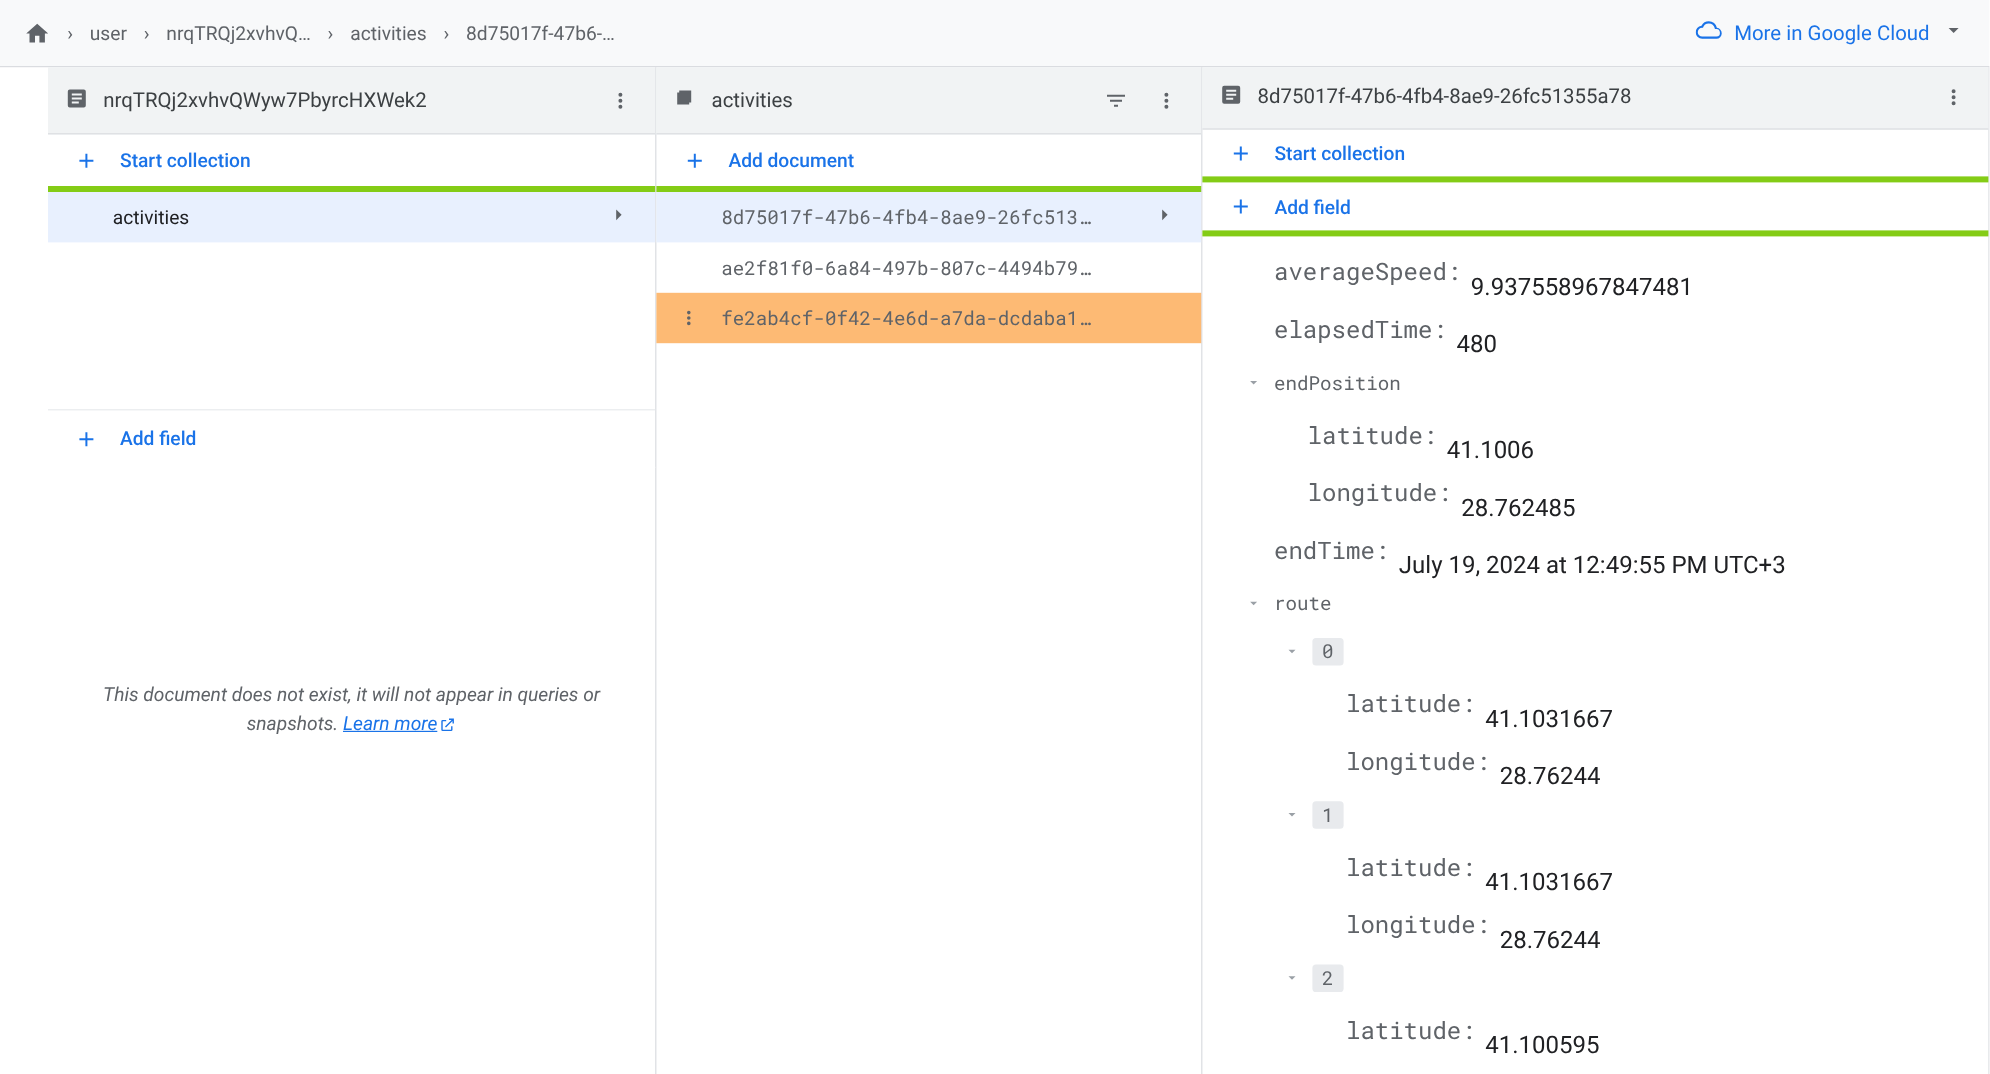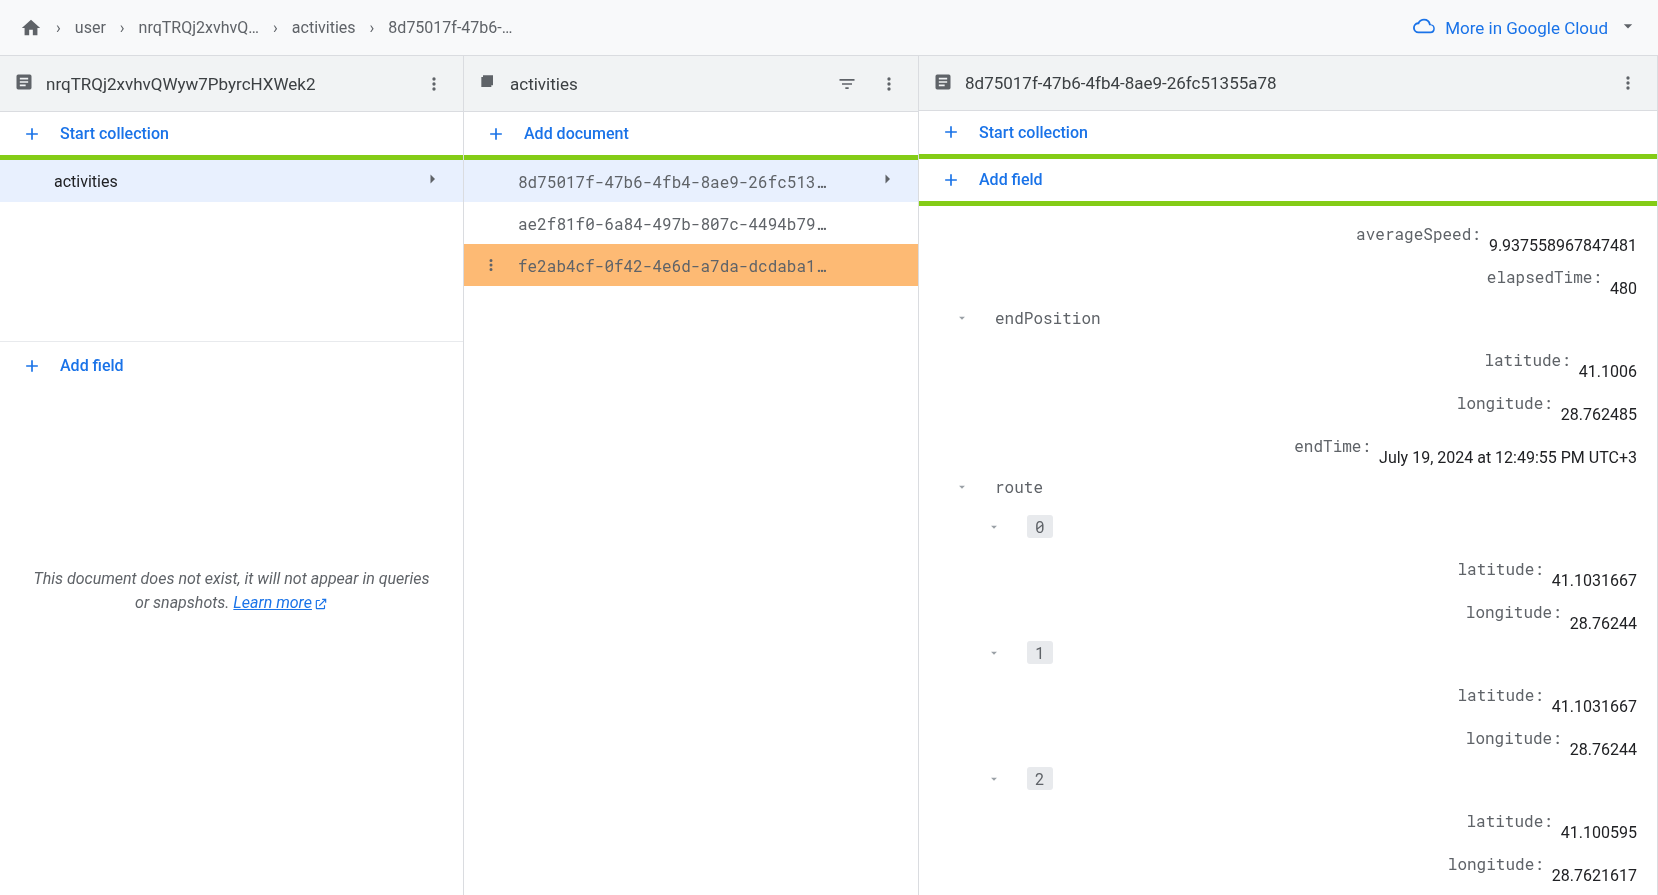--- a/index.html
+++ b/index.html
@@ -48,21 +48,21 @@
 .columns {
   display: flex;
   height: calc(100% - 56px);
 }
 .col {
   border-right: 1px solid #dadce0;
   display: flex;
   flex-direction: column;
   min-width: 0;
 }
-.col1 { width: 464px; }
+.col1 { width: 547px; padding-left: 40px; }
 .col2 { width: 455px; }
 .col3 { flex: 1; }
 .col-header {
   display: flex;
   align-items: center;
   height: 56px;
   padding: 0 14px;
   background: #f1f3f4;
   border-bottom: 1px solid #dadce0;
   gap: 12px;
@@ -155,43 +155,42 @@
 .empty-msg a svg{width:14px;height:14px;fill:#1a73e8;vertical-align:middle;margin-left:2px;}
 .fields {
   padding: 6px 0 20px 0;
   overflow: auto;
 }
 .field-line {
   display: flex;
   align-items: center;
   min-height: 40px;
   padding: 0 20px;
-  font-size: 16px;
+  font-size: 20px;
   gap: 8px;
-  justify-content: flex-end;
 }
 .field-key {
   font-family: "Roboto Mono","Courier New",monospace;
   color: #5f6368;
 }
 .field-val {
   color: #202124;
   margin-top: 24px;
 }
 .tree-caret {
   width: 18px;
   display:inline-flex;
   justify-content:center;
 }
 .tree-caret svg{width:14px;height:14px;fill:#9aa0a6;}
 .indent-0 { padding-left: 60px; }
 .indent-1 { padding-left: 88px; }
 .indent-2 { padding-left: 120px; }
 .caret-row {
-  display:flex;align-items:center;min-height:40px;padding:0 20px;font-size:16px;gap:24px;
+  display:flex;align-items:center;min-height:40px;padding:0 20px;font-size:16px;gap:8px;
 }
 .caret-0 { padding-left: 34px; }
 .caret-1 { padding-left: 66px; }
 .idx-badge {
   background: #e8eaed;
   padding: 1px 8px;
   border-radius: 3px;
   font-family: "Roboto Mono","Courier New",monospace;
   color: #5f6368;
 }

